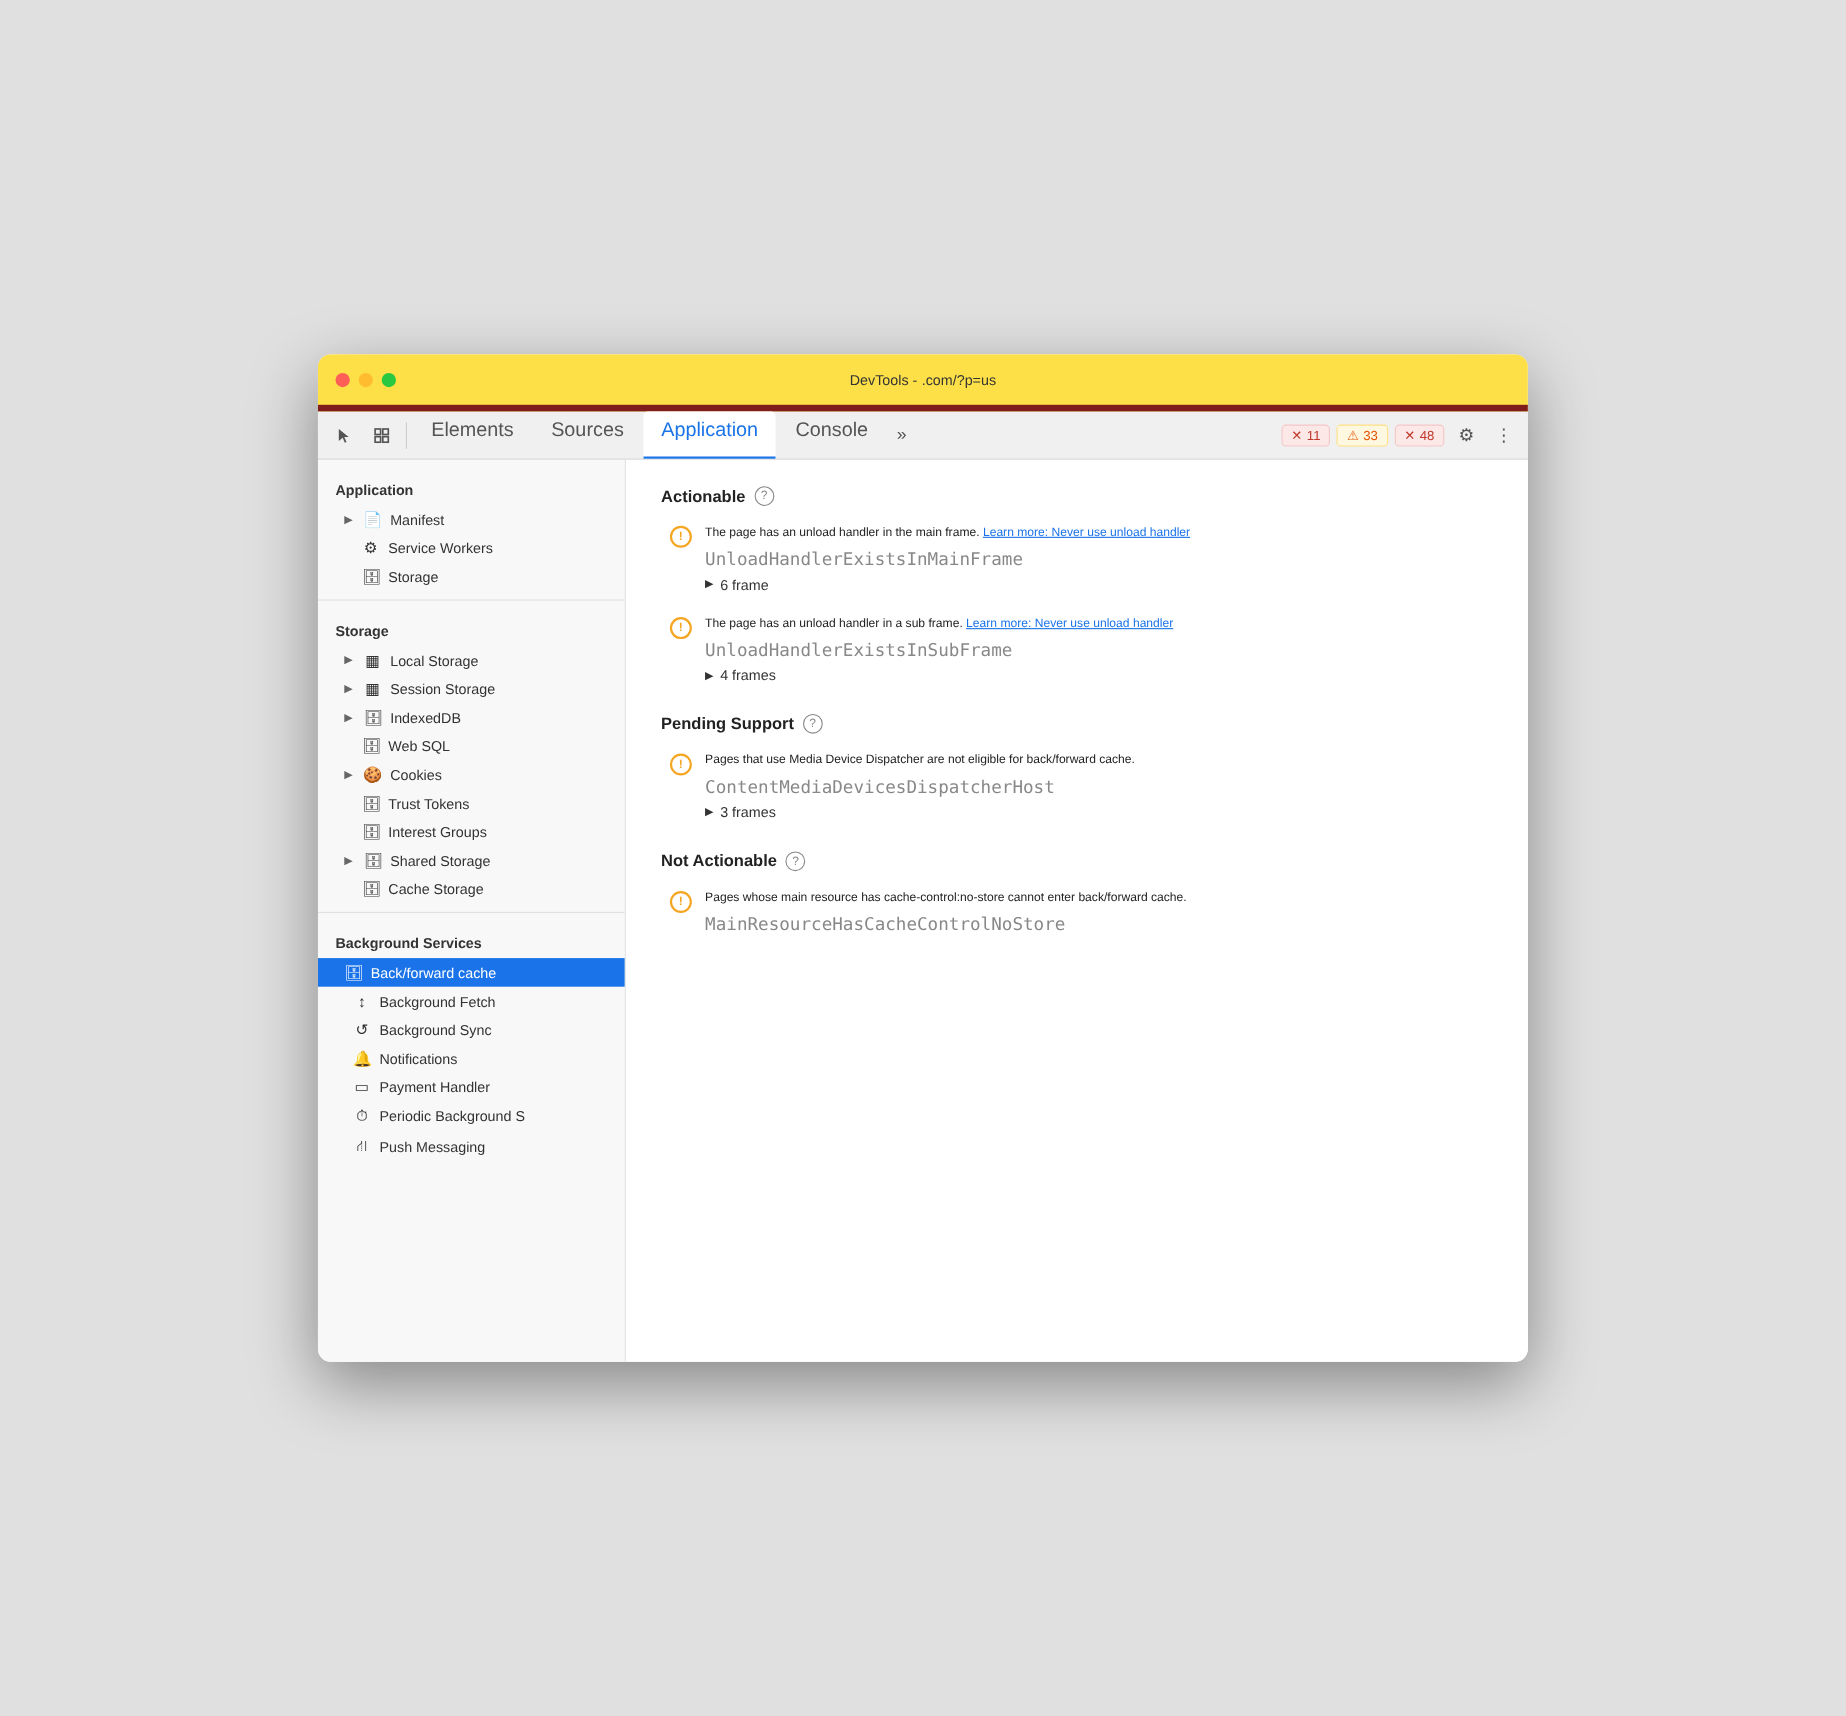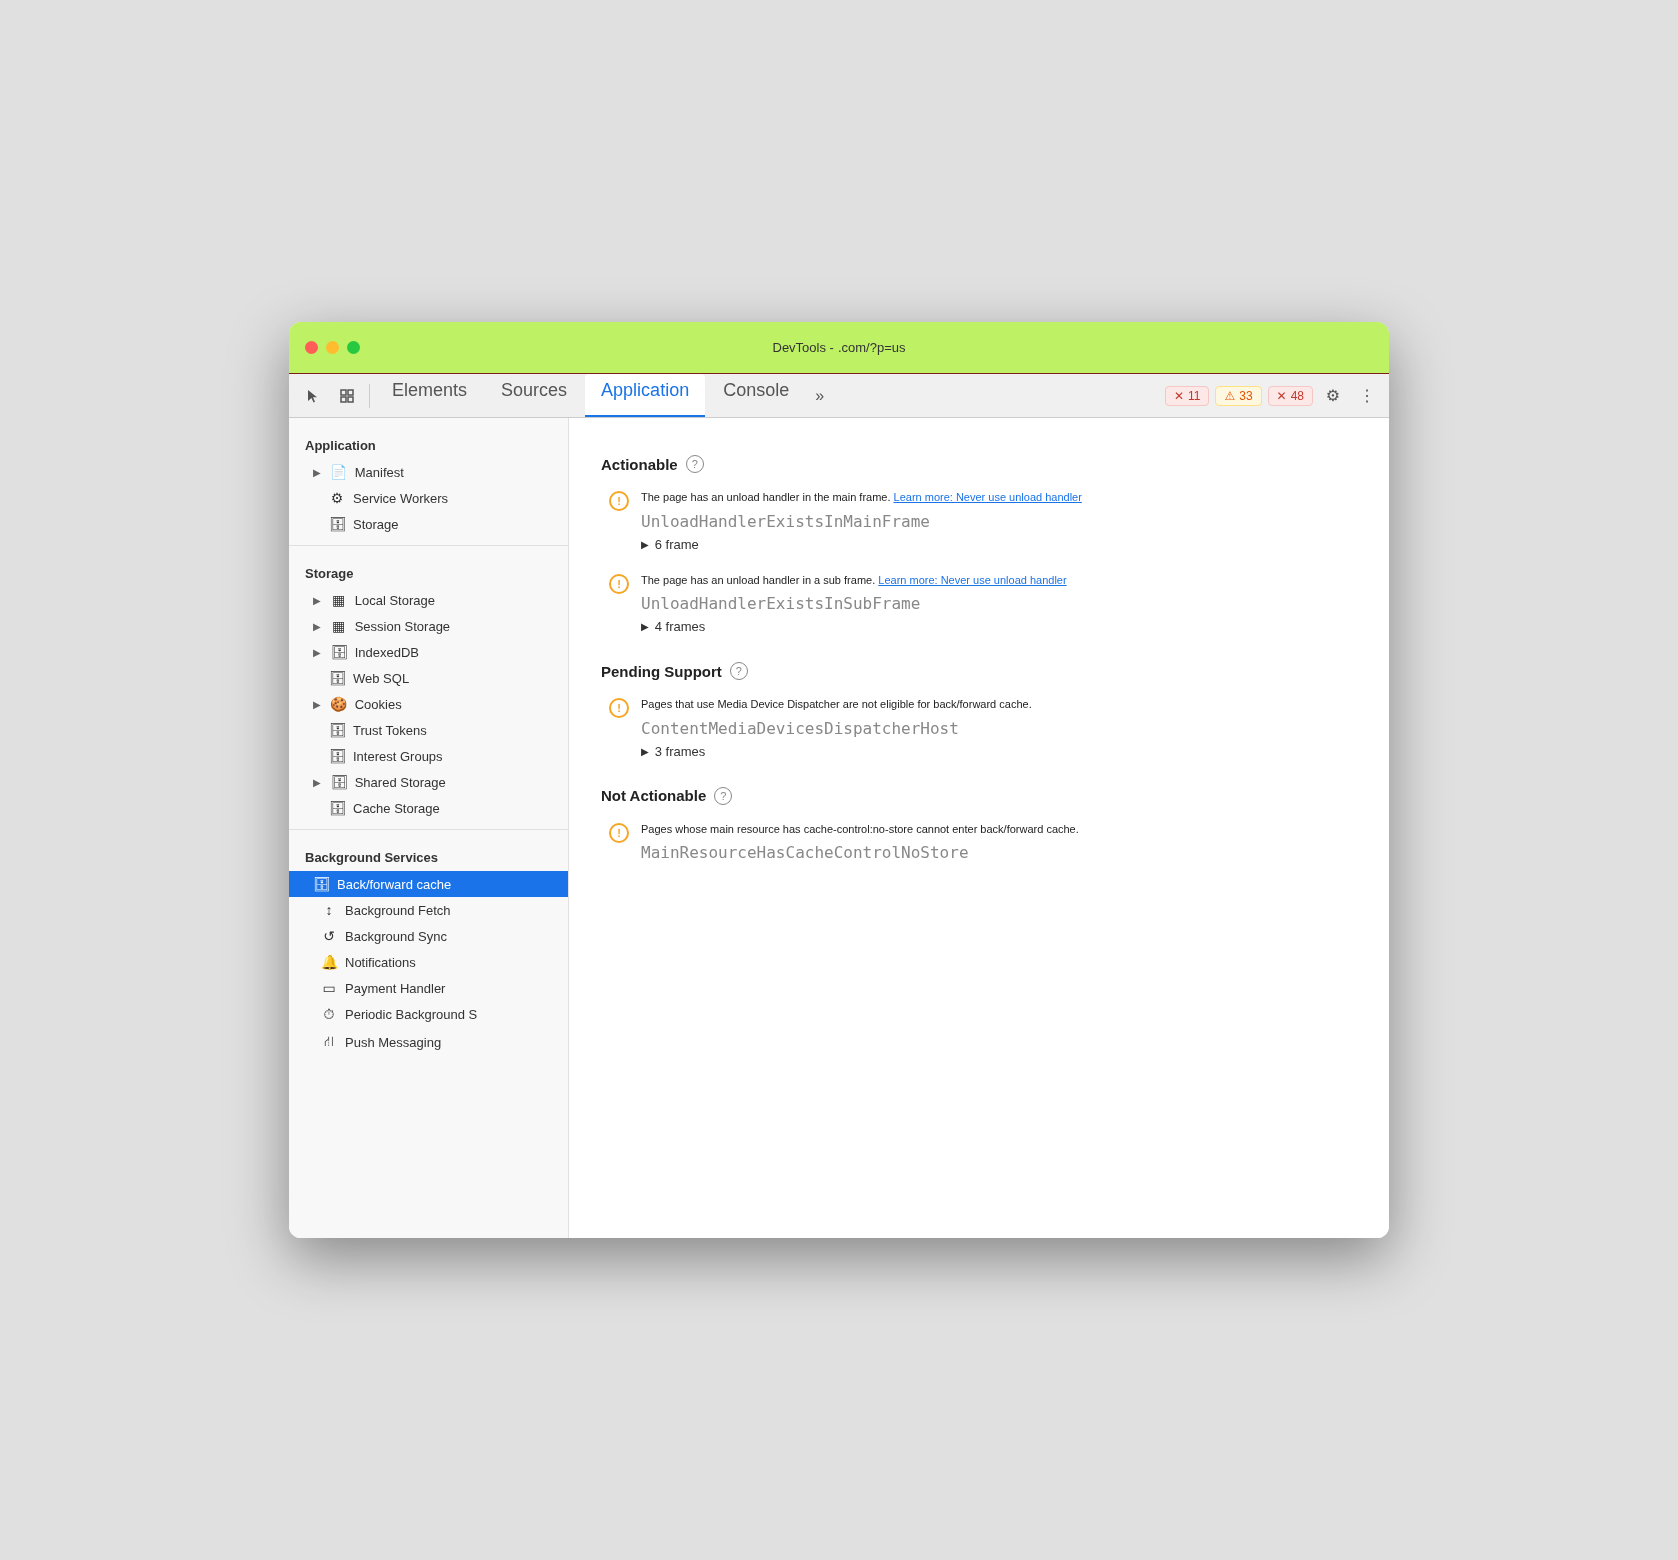--- a/index.html
+++ b/index.html
@@ -13,26 +13,26 @@
     }
     .window {
       width: 1100px;
       background: #f5f5f5;
       border-radius: 12px;
       box-shadow: 0 20px 60px rgba(0,0,0,0.4);
       overflow: hidden;
     }
     
     .title-bar {
-      background: #bef264;
+      background: #fde047;
       height: 52px;
       display: flex;
       align-items: center;
       padding: 0 16px;
-      border-bottom: 1px solid #7f1d1d;
+      border-bottom: 6px solid #7f1d1d;
       position: relative;
     }
     .traffic-lights {
       display: flex;
       gap: 8px;
       align-items: center;
     }
     .traffic-light {
       width: 13px;
       height: 13px;
@@ -206,21 +206,21 @@
     }
     .sidebar-divider {
       height: 1px;
       background: #e0e0e0;
       margin: 8px 0;
     }
     
     .content {
       flex: 1;
       overflow-y: auto;
-      padding: 37px 32px;
+      padding: 24px 32px;
       background: white;
     }
     .section-header {
       display: flex;
       align-items: center;
       gap: 8px;
       margin-bottom: 16px;
     }
     .section-title {
       font-size: 15px;

